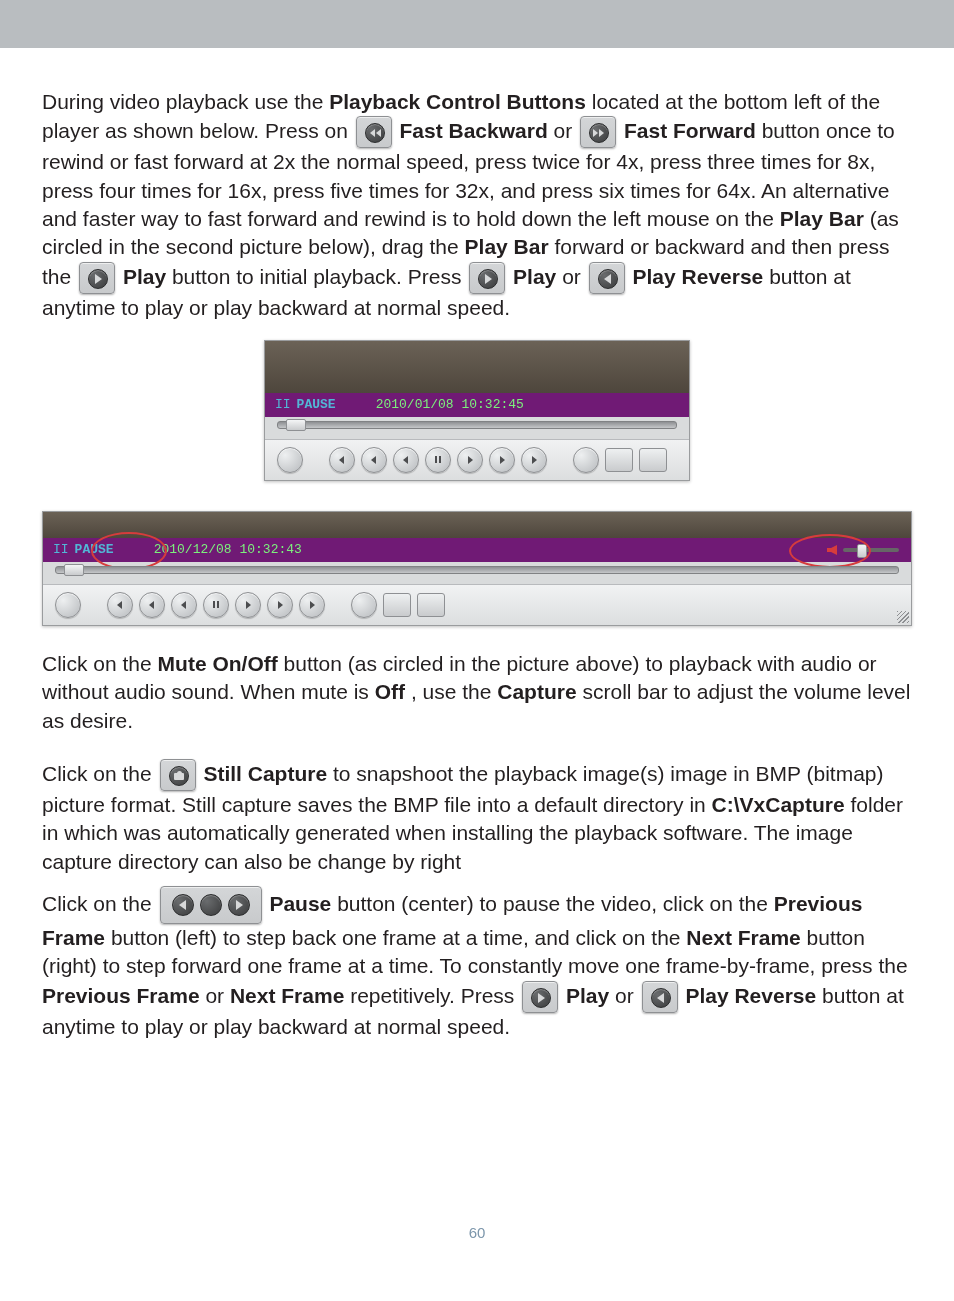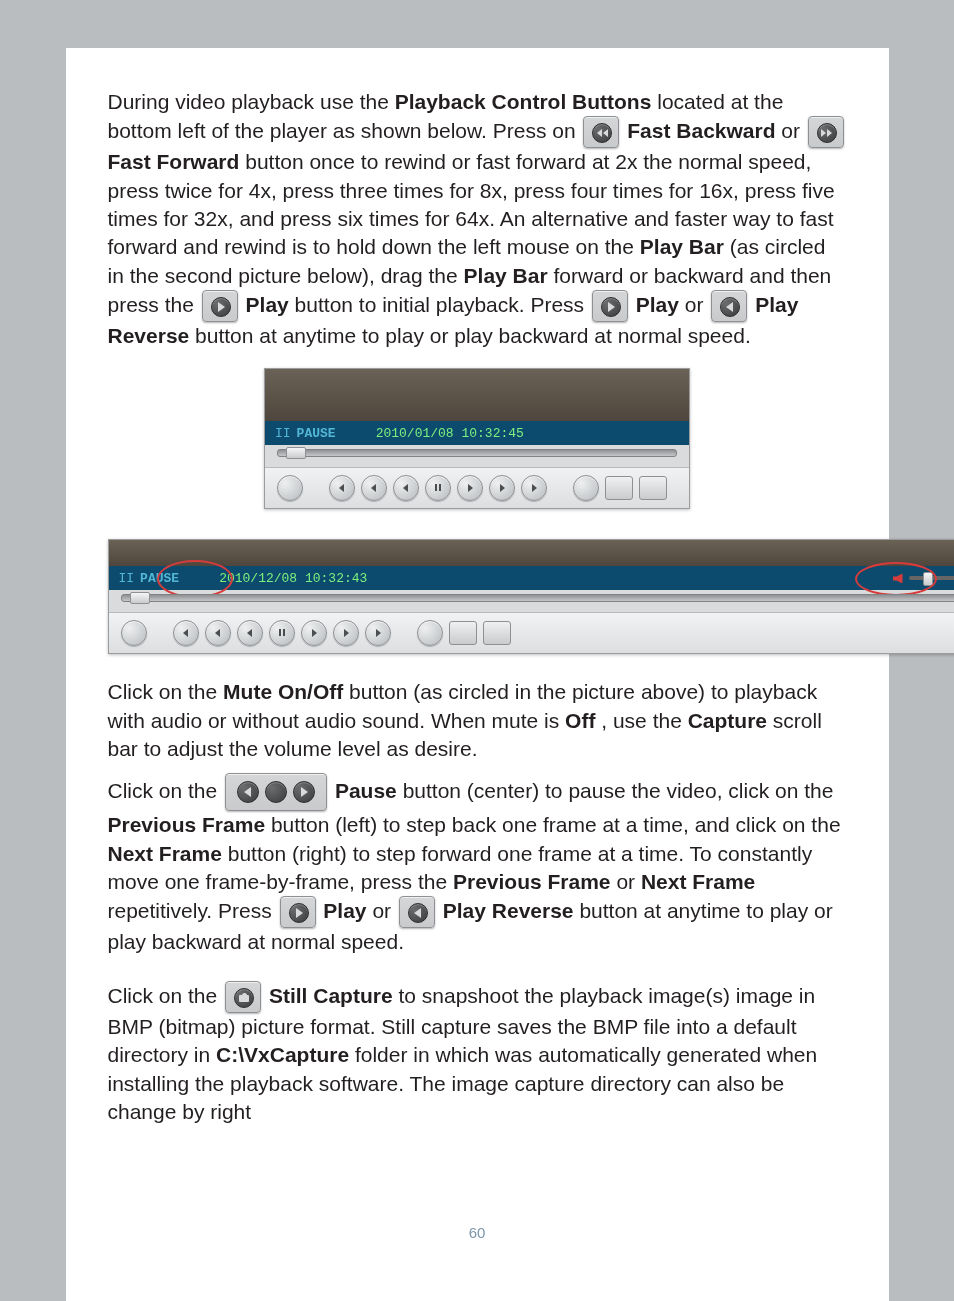--- a/index.html
+++ b/index.html
@@ -5,21 +5,21 @@
   body {
     margin: 0;
     padding: 0;
     background: #b9bdc0;
     font-family: Arial, Helvetica, sans-serif;
     font-size: 21px;
     color: #231f20;
     line-height: 1.35;
   }
   .page {
-    width: 823px;
+    width: 954px;
     min-height: 1301px;
     background: #fff;
     margin: 0 auto;
     position: relative;
     box-sizing: border-box;
     padding: 88px 42px 50px 42px;
   }
   .top-bar {
     position: absolute;
     top: 0; left: 0;
@@ -89,21 +89,21 @@
     box-shadow:0 1px 3px rgba(0,0,0,0.25);
   }
   .video-area {
     height: 52px;
     background: linear-gradient(#6b6256,#4e463c);
     position:relative;
   }
   .video-area.low { height: 26px; }
   .status-bar {
     height: 24px;
-    background:#0c4a6e;
+    background:#701a75;
     color:#7cf07c;
     font-family: "Courier New", monospace;
     font-size: 13px;
     display:flex;
     align-items:center;
     gap: 40px;
     padding: 0 10px;
     position:relative;
   }
   .status-bar .pause { color:#52b6d6; font-weight:700; }
@@ -301,20 +301,29 @@
   </div>
 
   <p class="para">
     <span>Click on the </span>
     <strong>Mute On/Off</strong>
     <span> button (as circled in the picture above) to playback with audio or without audio sound.  When mute is </span>
     <strong>Off</strong>
     <span>, use the </span>
     <strong>Capture</strong>
     <span> scroll bar to adjust the volume level as desire.</span>
+  </p>
+
+  <p class="para" style="margin-top:24px">
+    <span>Click on the </span>
+    <span class="inline-icon"><span class="icon-circle cam-glyph"></span></span>
+    <strong>Still Capture</strong>
+    <span> to snapshoot the playback image(s) image in BMP (bitmap) picture format. Still capture saves the BMP file into a default directory in </span>
+    <strong>C:\VxCapture</strong>
+    <span> folder in which was automatically generated when installing the playback software.  The image capture directory can also be change by right</span>
   </p>
 
   <p class="para">
     <span>Click on the </span>
     <span class="inline-icon wide">
       <span class="mini-row">
         <span class="icon-circle">
             <span class="tri tri-left"></span>
           </span>
         <span class="icon-circle"></span>
@@ -338,23 +347,14 @@
         </span></span>
     <strong>Play</strong>
     <span> or </span>
     <span class="inline-icon"><span class="icon-circle">
           <span class="tri tri-left"></span>
         </span></span>
     <strong>Play Reverse</strong>
     <span> button at anytime to play or play backward at normal speed.</span>
   </p>
 
-  <p class="para" style="margin-top:24px">
-    <span>Click on the </span>
-    <span class="inline-icon"><span class="icon-circle cam-glyph"></span></span>
-    <strong>Still Capture</strong>
-    <span> to snapshoot the playback image(s) image in BMP (bitmap) picture format. Still capture saves the BMP file into a default directory in </span>
-    <strong>C:\VxCapture</strong>
-    <span> folder in which was automatically generated when installing the playback software.  The image capture directory can also be change by right</span>
-  </p>
-
   <div class="page-num">60</div>
 </div>
 
 </body></html>

